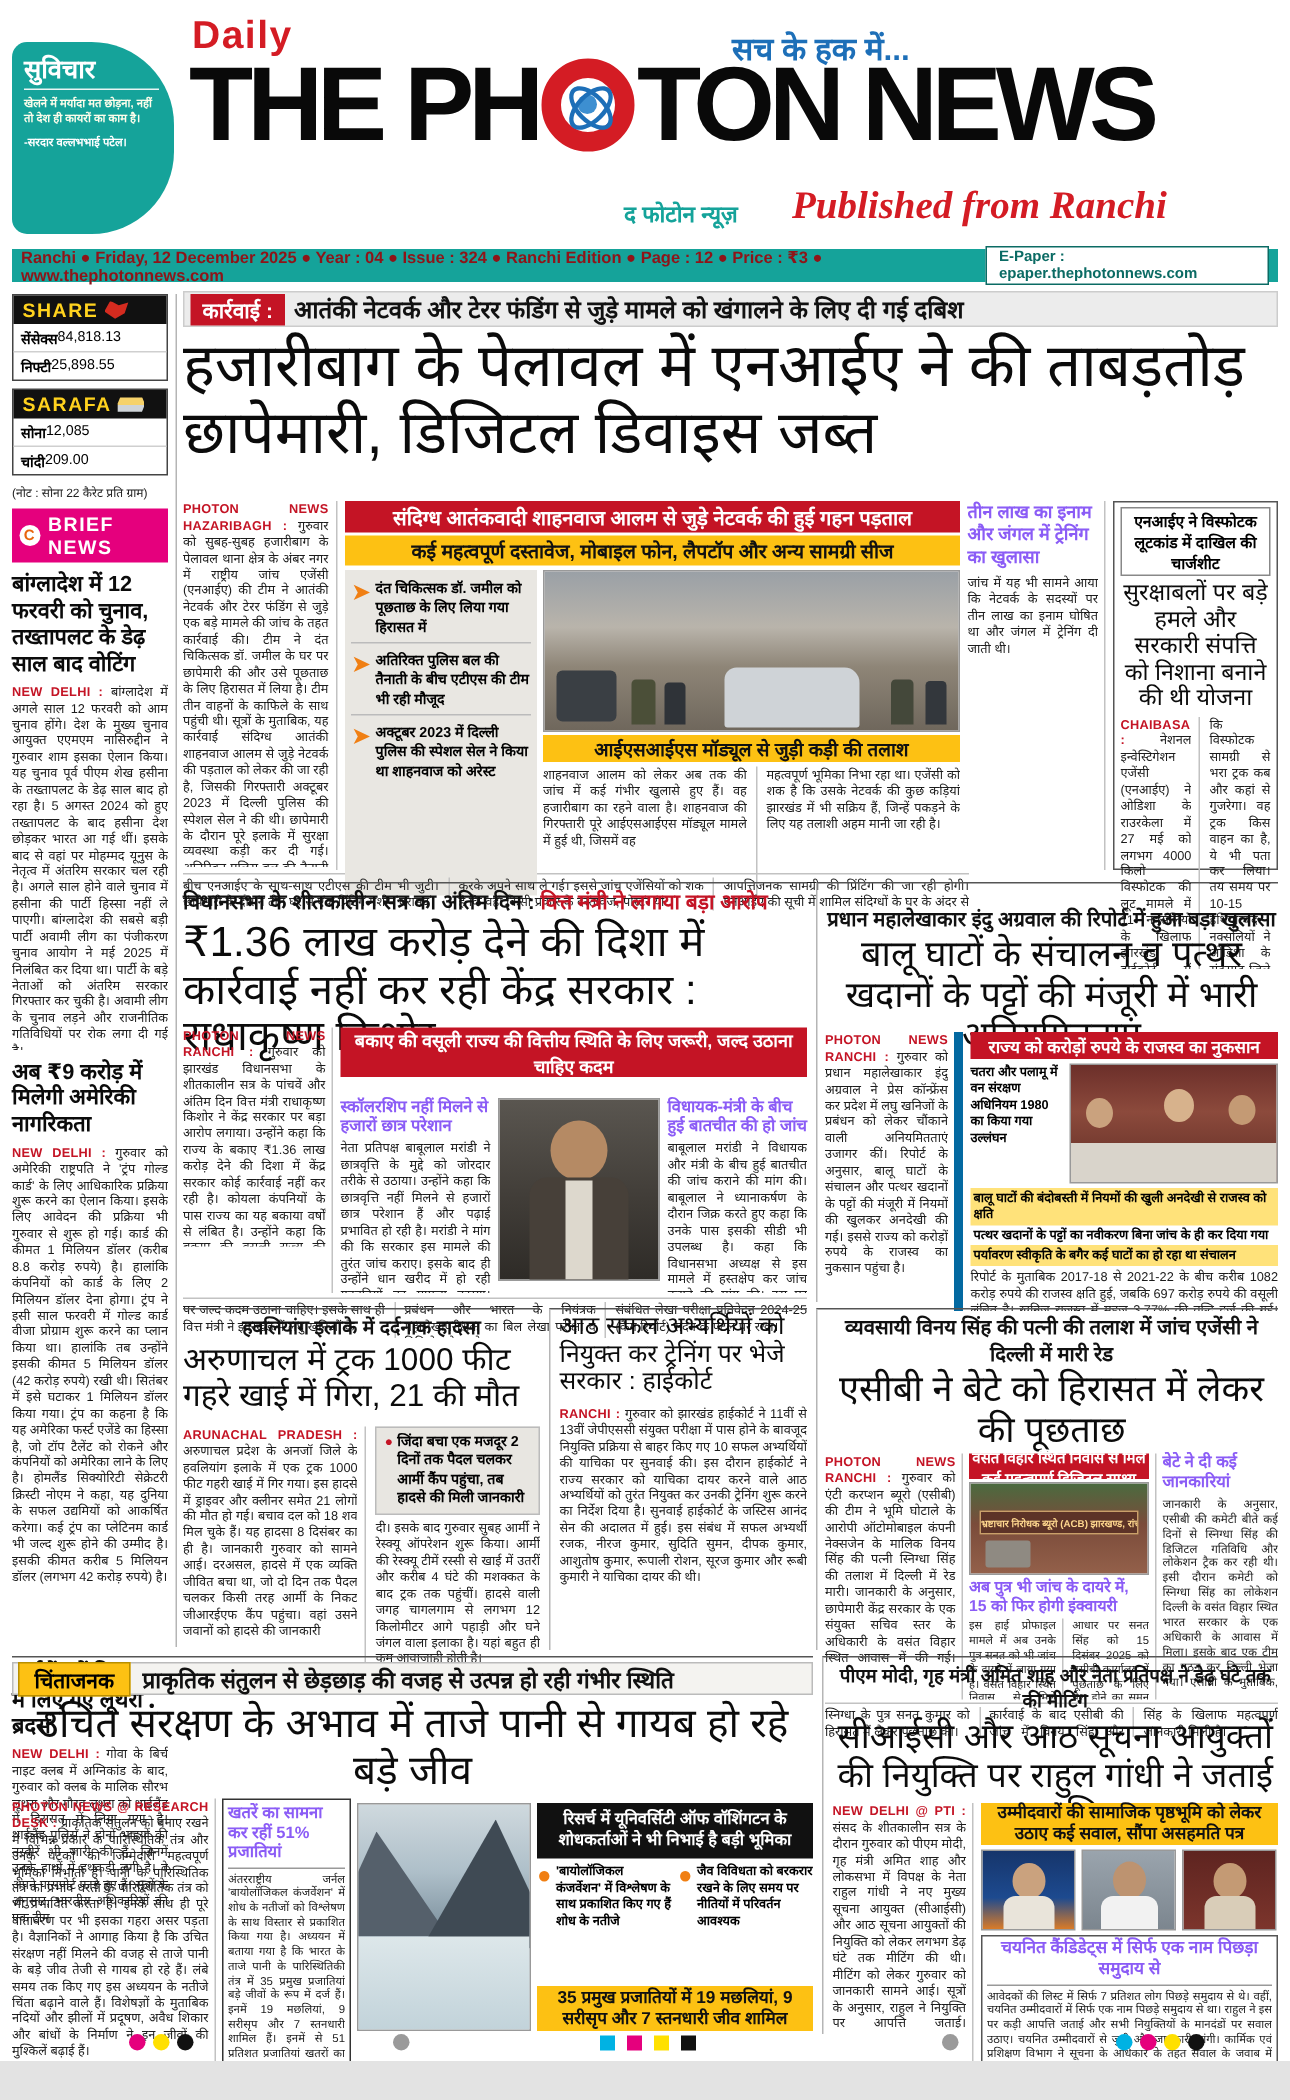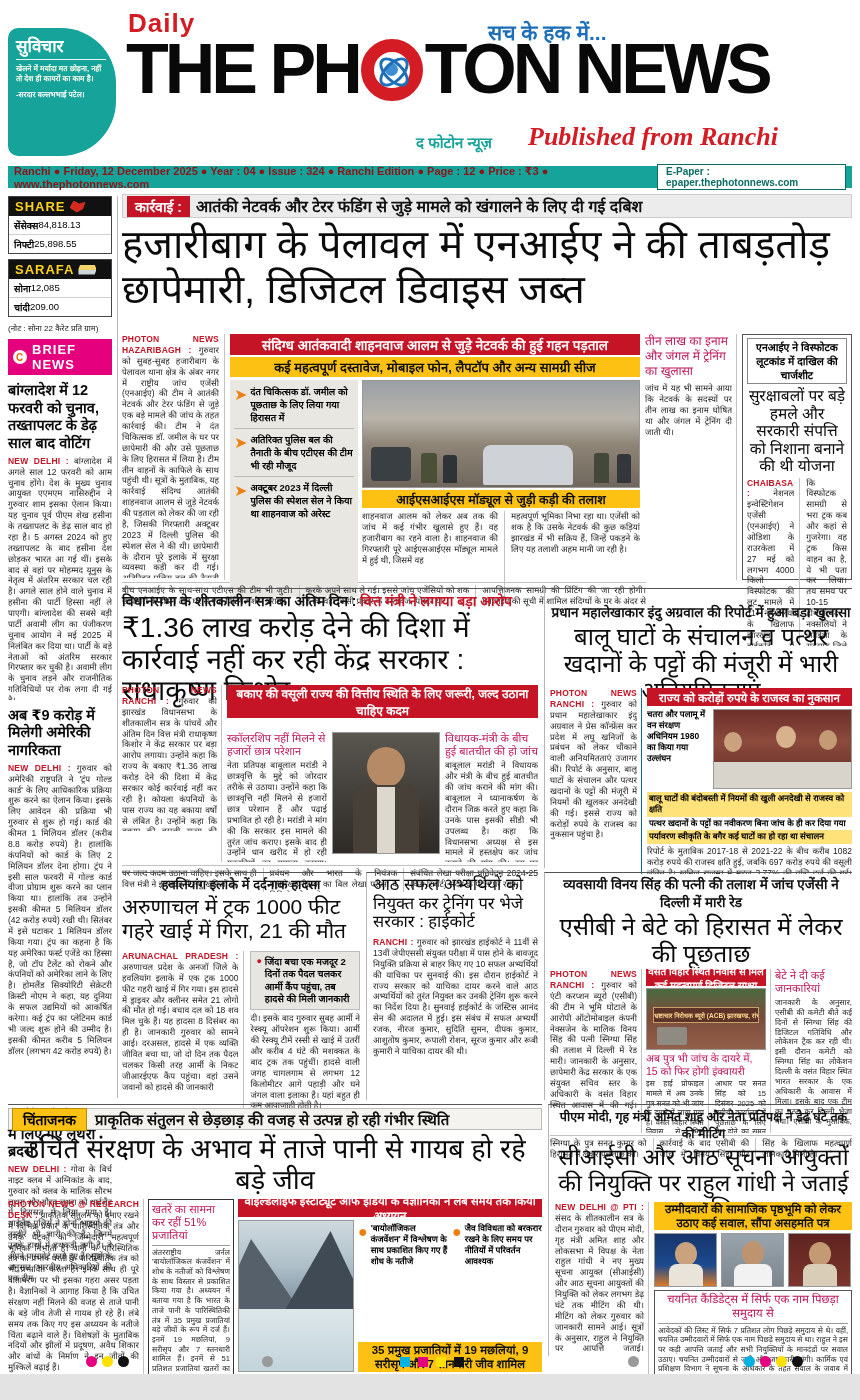--- a/index.html
+++ b/index.html
@@ -21,21 +21,21 @@
 .atom:before{transform:rotate(45deg)}
 .atom:after{transform:rotate(-45deg)}
 .atom i{position:absolute;left:11px;top:11px;width:13px;height:13px;background:#3d8fd1;border-radius:50%}
 .suvichar{background:#15a39a;border-radius:10px 55px 55px 10px;color:#fff;padding:6px 10px 6px 8px}
 .boxhead{background:#111;color:#ffd21e;font-weight:800;font-size:13px;padding:2px 6px;letter-spacing:1px;display:flex;align-items:center;gap:4px}
 .mrow{display:flex;justify-content:flex-start;font-size:9.5px;padding:2.5px 5px;border-bottom:1px solid #cfcfcf}
 .mrow b{font-weight:700}
 .brief-h{font-size:14.5px;font-weight:800;line-height:1.22;color:#0b0b0b;margin:7px 0 3px}
 .dot{width:11px;height:11px;border-radius:50%;display:inline-block}
 .sq{width:10px;height:10px;display:inline-block}
-.caph{font-weight:400;font-size:11px;color:#be185d;line-height:1.2}
+.caph{font-weight:700;font-size:11px;color:#8b5cf6;line-height:1.2}
 .gbox{background:#e8e6e1;border:1px solid #bbb;padding:4px 5px}
 </style>
 </head>
 <body>
 
 <div class="page">
 
   <div class="abs" style="left:8px;top:6px;width:844px;height:158px">
     <div class="abs suvichar" style="left:0;top:22px;width:108px;height:128px">
       <div style="font-size:17px;font-weight:800;border-bottom:1px solid #e7f5f4;padding-bottom:2px">सुविचार</div>
@@ -210,21 +210,21 @@
       <div class="s" style="width:33%;height:24px">पर जल्द कदम उठाना चाहिए। इसके साथ ही वित्त मंत्री ने झारखंड में लघु खनिजों के</div>
       <div class="s" style="width:33%;height:24px">प्रबंधन और भारत के नियंत्रक महालेखापरीक्षक का बिल लेखा परीक्षा व विनियोग लेखा से</div>
       <div class="s" style="width:33%;height:24px">संबंधित लेखा परीक्षा प्रतिवेदन 2024-25 (कैग रिपोर्ट) सदन के पटल पर रखा।</div>
     </div>
   </div>
 
   <div class="abs" style="left:544px;top:588px;width:308px;height:280px;border-top:1.5px solid #555;border-left:1px solid #b5b5b5;padding:14px 0 0 5px">
     <div class="kick" style="font-size:13.5px;text-align:center">प्रधान महालेखाकार इंदु अग्रवाल की रिपोर्ट में हुआ बड़ा खुलासा</div>
     <div class="hl" style="font-size:24px;margin-top:2px;height:62px;text-align:center">बालू घाटों के संचालन व पत्थर खदानों के पट्टों की मंजूरी में भारी अनियमितताएं</div>
     <div style="display:flex;margin-top:3px">
-      <div style="width:92px;flex:none;border-right:1px solid #0369a1;padding-right:4px">
+      <div style="width:92px;flex:none;border-right:6px solid #0369a1;padding-right:4px">
         <div class="s" style="height:186px"><span class="byline">PHOTON NEWS RANCHI :</span> <span>गुरुवार को प्रधान महालेखाकार इंदु अग्रवाल ने प्रेस कॉन्फ्रेंस कर प्रदेश में लघु खनिजों के प्रबंधन को लेकर चौंकाने वाली अनियमितताएं उजागर कीं। रिपोर्ट के अनुसार, बालू घाटों के संचालन और पत्थर खदानों के पट्टों की मंजूरी में नियमों की खुलकर अनदेखी की गई। इससे राज्य को करोड़ों रुपये के राजस्व का नुकसान पहुंचा है।</span></div>
       </div>
       <div style="flex:1;padding-left:5px">
         <div class="banner-red" style="height:18px;font-size:11.5px">राज्य को करोड़ों रुपये के राजस्व का नुकसान</div>
         <div style="display:flex;gap:4px;margin-top:3px">
           <div style="width:62px;flex:none;font-size:8.5px;font-weight:700;line-height:1.3">चतरा और पलामू में वन संरक्षण अधिनियम 1980 का किया गया उल्लंघन</div>
           <div class="photo" style="flex:1;height:80px;background:linear-gradient(180deg,#6c2f2a 0%,#8c4a3c 40%,#5e2c24 100%)">
             <div style="position:absolute;left:10px;top:22px;width:18px;height:20px;border-radius:50%;background:#caa27e"></div>
             <div style="position:absolute;left:62px;top:16px;width:20px;height:22px;border-radius:50%;background:#d7b28c"></div>
             <div style="position:absolute;right:14px;top:20px;width:18px;height:20px;border-radius:50%;background:#c49a74"></div>
@@ -306,28 +306,28 @@
       <div style="width:136px;flex:none;border-right:1px solid #c2c2c2;padding-right:4px">
         <div class="s" style="height:180px"><span class="byline">PHOTON NEWS @ RESEARCH DESK :</span> <span>प्राकृतिक संतुलन को बनाए रखने में विभिन्न प्रकार के पारिस्थितिक तंत्र और उनके घटकों की जिम्मेदारी महत्वपूर्ण भूमिका निभाती है। पानी के पारिस्थितिक तंत्र का प्रभाव धरती के पारिस्थितिक तंत्र को भी प्रभावित करता है। इनके साथ ही पूरे वातावरण पर भी इसका गहरा असर पड़ता है। वैज्ञानिकों ने आगाह किया है कि उचित संरक्षण नहीं मिलने की वजह से ताजे पानी के बड़े जीव तेजी से गायब हो रहे हैं। लंबे समय तक किए गए इस अध्ययन के नतीजे चिंता बढ़ाने वाले हैं। विशेषज्ञों के मुताबिक नदियों और झीलों में प्रदूषण, अवैध शिकार और बांधों के निर्माण ने इन जीवों की मुश्किलें बढ़ाई हैं।</span></div>
       </div>
       <div style="width:94px;flex:none;padding:0 4px">
         <div style="border:1.5px solid #333;padding:3px">
           <div class="caph" style="font-size:11px;border-bottom:1px solid #999;padding-bottom:2px">खतरें का सामना कर रहीं 51% प्रजातियां</div>
           <div class="s" style="height:146px;margin-top:2px;font-size:7.6px">अंतरराष्ट्रीय जर्नल 'बायोलॉजिकल कंजर्वेशन' में शोध के नतीजों को विश्लेषण के साथ विस्तार से प्रकाशित किया गया है। अध्ययन में बताया गया है कि भारत के ताजे पानी के पारिस्थितिकी तंत्र में 35 प्रमुख प्रजातियां बड़े जीवों के रूप में दर्ज हैं। इनमें 19 मछलियां, 9 सरीसृप और 7 स्तनधारी शामिल हैं। इनमें से 51 प्रतिशत प्रजातियां खतरों का सामना कर रही हैं या उनके अस्तित्व से जुड़ी जानकारी ही अधूरी है। भारत की नदियों में अब भी कई दुर्लभ जीव पाए जाते हैं, पर इनकी संख्या तेजी से घट रही है।</div>
         </div>
       </div>
       <div style="flex:1">
-        <div class="banner-red" style="height:18px;font-size:11.5px">वाइल्डलाइफ इंस्टीट्यूट ऑफ इंडिया के वैज्ञानिकों ने लंबे समय तक किया अध्ययन</div>
         <div style="display:flex;gap:4px;margin-top:3px">
           <div class="photo" style="width:116px;height:152px;flex:none;background:linear-gradient(180deg,#cfd9de 0%,#aebfc9 30%,#7f93a0 55%,#b9c7cd 75%,#dbe3e6 100%)">
             <div style="position:absolute;left:-20px;top:18px;width:80px;height:70px;background:#55606b;clip-path:polygon(0 100%,40% 0,100% 100%)"></div>
             <div style="position:absolute;right:-18px;top:10px;width:90px;height:86px;background:#3f4a54;clip-path:polygon(0 100%,55% 0,100% 100%)"></div>
             <div style="position:absolute;left:0;bottom:0;width:100%;height:62px;background:linear-gradient(180deg,#dde7ea,#c2d3da)"></div>
           </div>
           <div style="flex:1;display:flex;flex-direction:column">
+            <div style="background:#111;color:#fff;font-weight:800;font-size:11px;text-align:center;padding:4px 3px;line-height:1.3">रिसर्च में यूनिवर्सिटी ऑफ वॉशिंगटन के शोधकर्ताओं ने भी निभाई है बड़ी भूमिका</div>
             <div style="display:flex;gap:4px;margin-top:3px">
               <div style="width:50%;display:flex;gap:3px">
                   <span style="color:#f07f13">●</span>
                   <span style="font-size:8.5px;font-weight:700;line-height:1.3">'बायोलॉजिकल कंजर्वेशन' में विश्लेषण के साथ प्रकाशित किए गए हैं शोध के नतीजे</span>
                 </div>
               <div style="width:50%;display:flex;gap:3px">
                   <span style="color:#f07f13">●</span>
                   <span style="font-size:8.5px;font-weight:700;line-height:1.3">जैव विविधता को बरकरार रखने के लिए समय पर नीतियों में परिवर्तन आवश्यक</span>
                 </div>
             </div>

